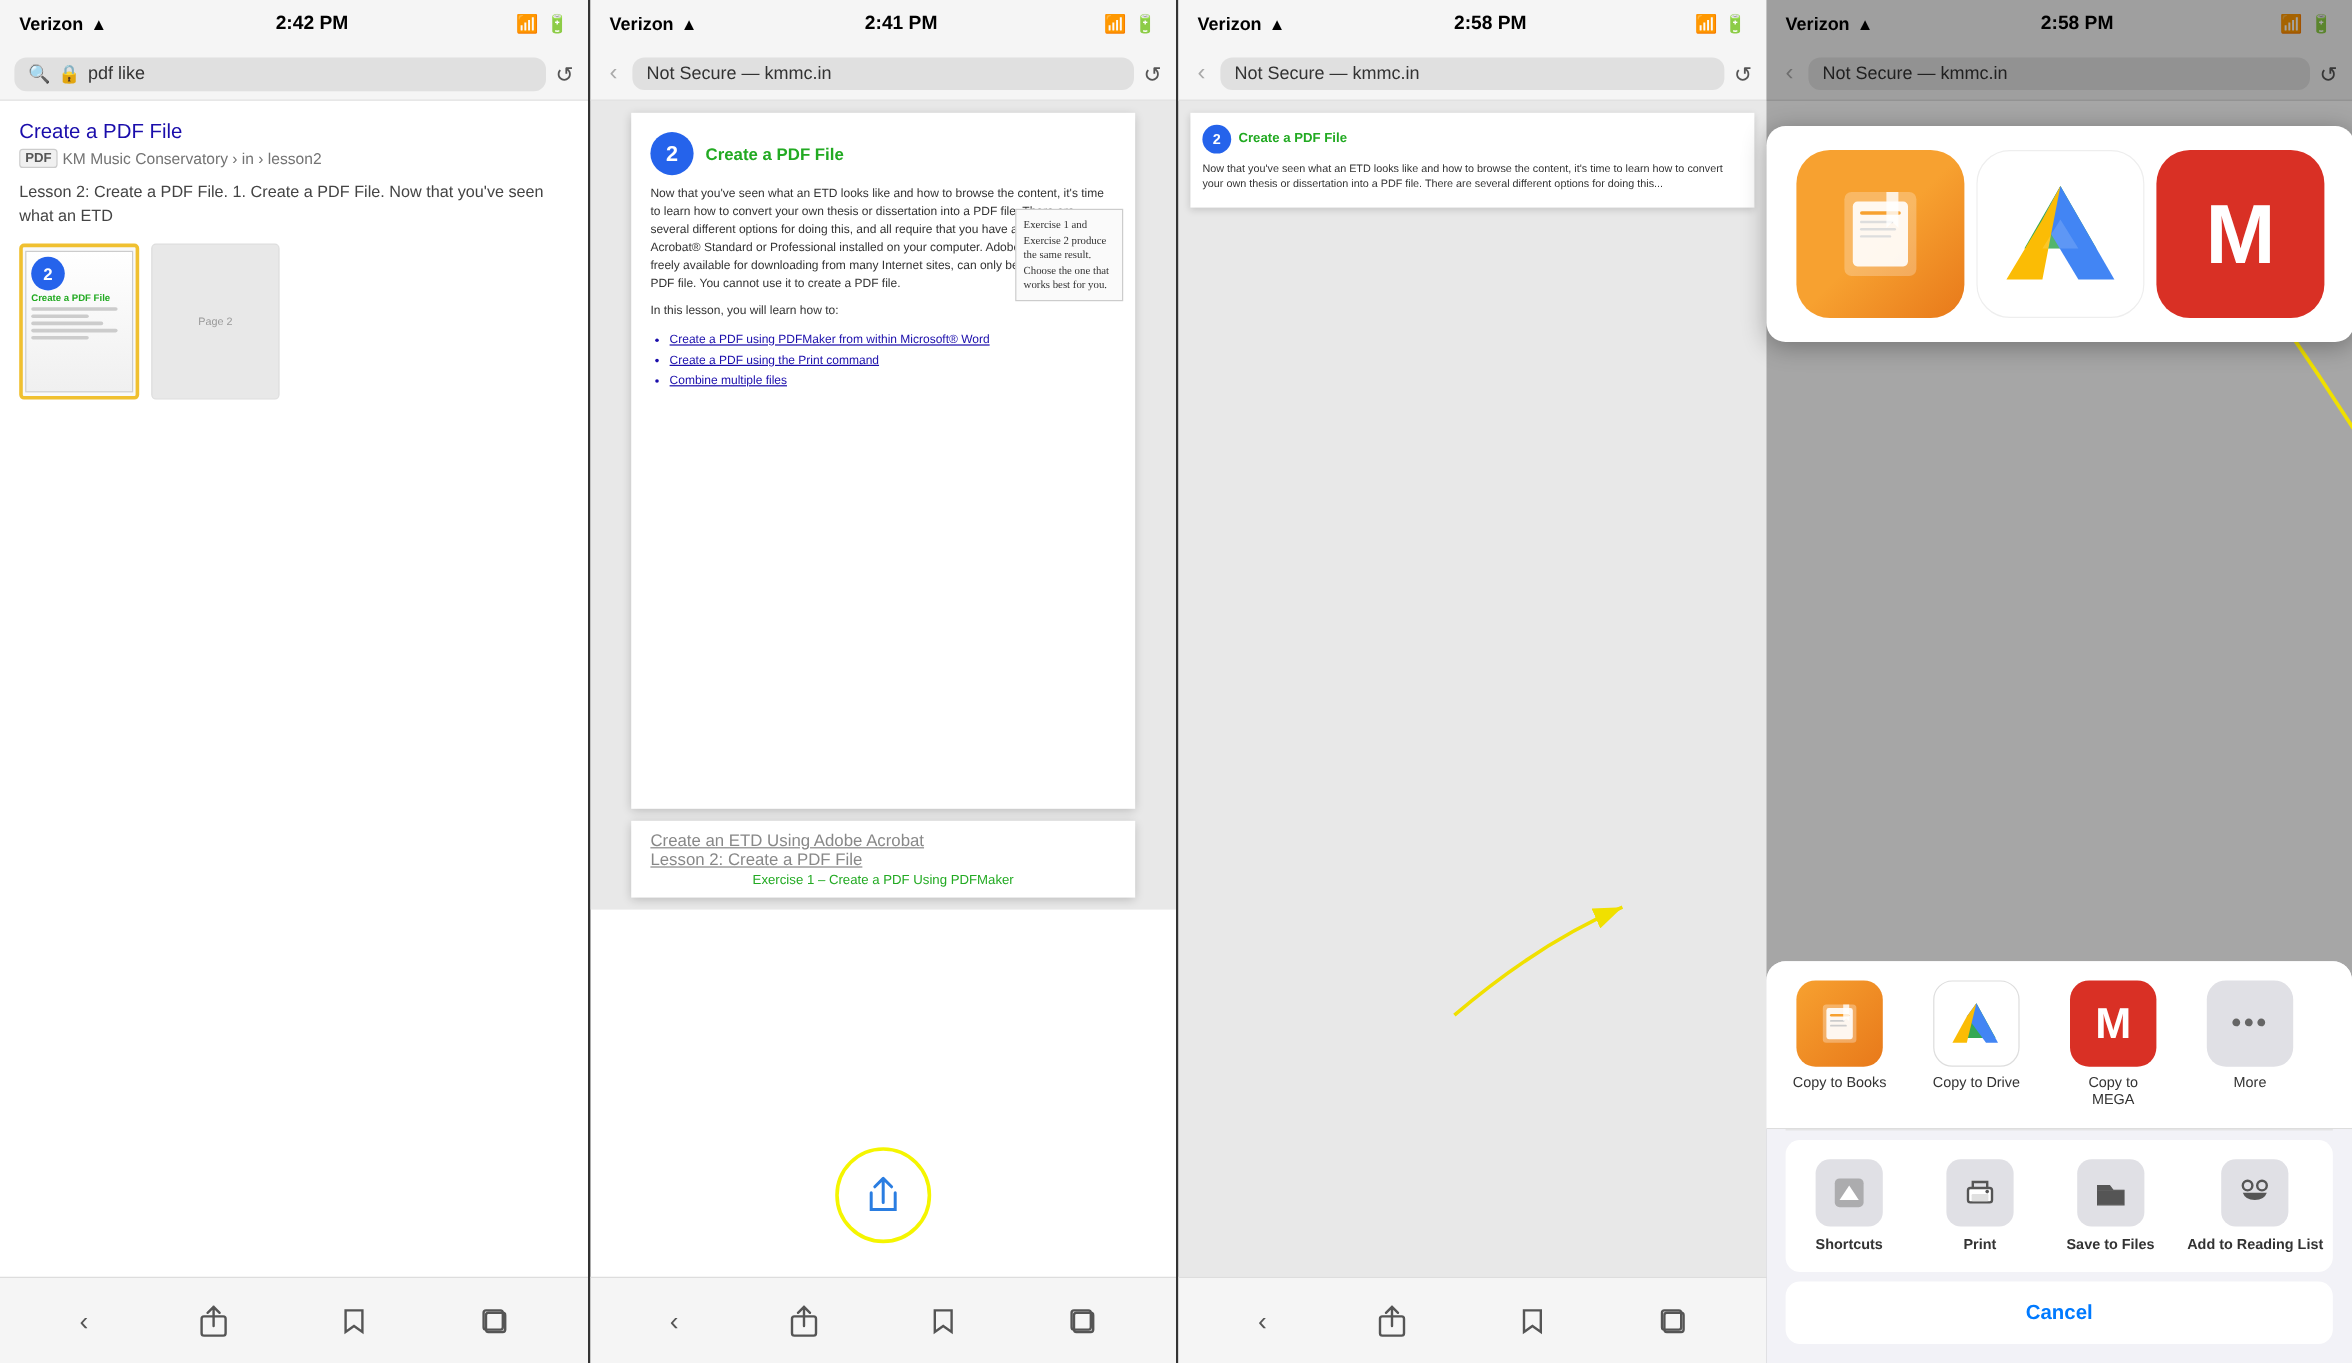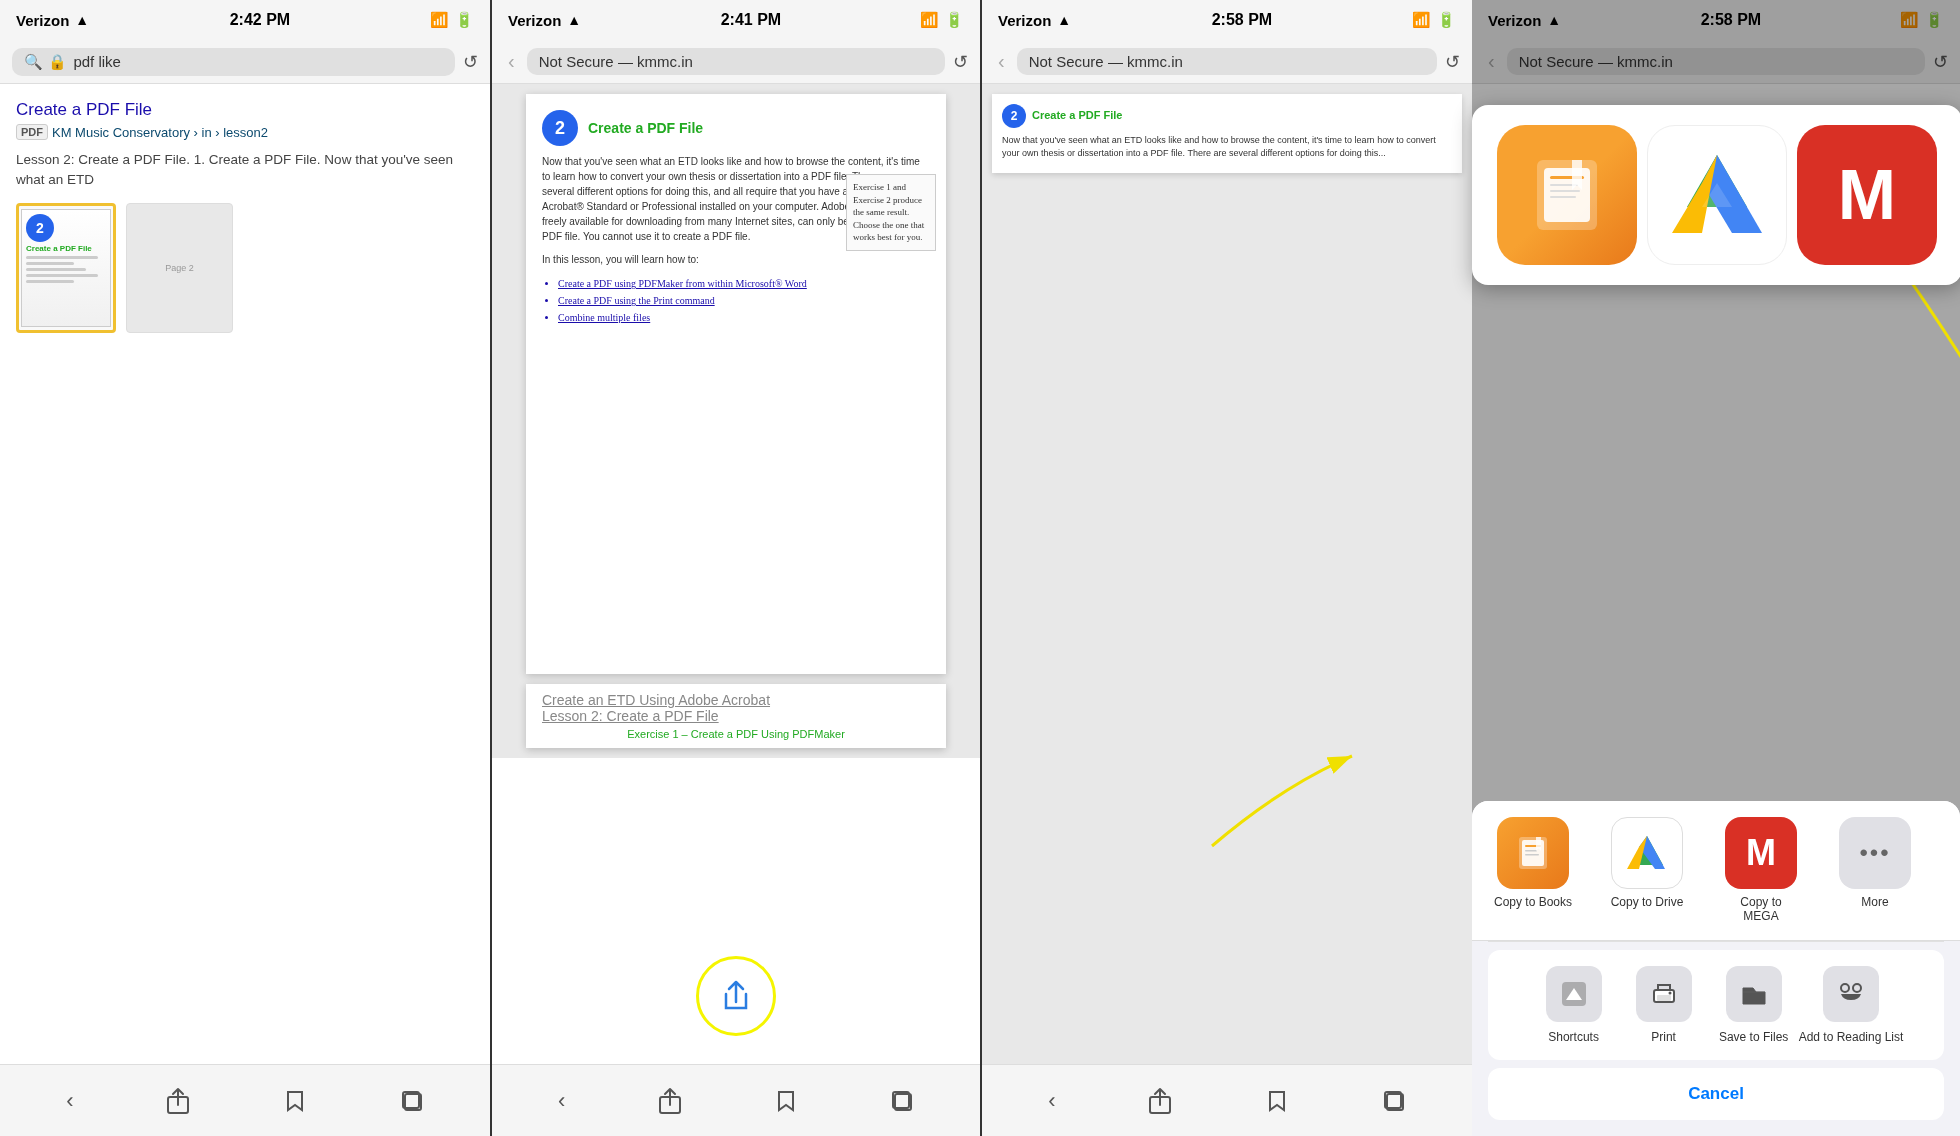--- a/index.html
+++ b/index.html
@@ -97,21 +97,21 @@
     .breadcrumb .pdf-badge {
       background: #f0f0f0;
       border: 1px solid #ccc;
       border-radius: 3px;
       padding: 1px 4px;
       font-size: 11px;
       color: #555;
       font-weight: bold;
     }
     .breadcrumb .site {
-      color: #0c4a6e;
+      color: #737373;
     }
     .result-description {
       font-size: 13.5px;
       color: #444;
       line-height: 1.5;
       margin-bottom: 12px;
     }
     .thumbnail-row {
       display: flex;
       gap: 10px;
@@ -238,21 +238,21 @@
       font-size: 14px;
       font-weight: bold;
       color: #22aa22;
     }
     .pdf-body-text {
       font-size: 10px;
       color: #333;
       line-height: 1.5;
       margin-bottom: 8px;
     }
-    .pdf-link { color: #1a0dab; text-decoration: underline; font-family: Liberation Serif, serif; }
+    .pdf-link { color: #1a0dab; text-decoration: underline; }
     .pdf-list { padding-left: 16px; font-size: 10px; color: #1a0dab; line-height: 1.7; }
     .pdf-sidebar-box {
       position: absolute;
       right: 10px;
       top: 80px;
       width: 90px;
       border: 1px solid #ccc;
       background: #fafafa;
       padding: 6px;
       font-size: 9px;
@@ -382,22 +382,23 @@
       display: flex;
       align-items: center;
       justify-content: center;
     }
 
     .share-sheet-row2 {
       background: #fff;
       margin: 8px 16px;
       border-radius: 12px;
       display: flex;
-      justify-content: center;
+      justify-content: space-between;
       padding: 16px 8px;
+      font-weight: bold;
     }
     .share-action-item {
       display: flex;
       flex-direction: column;
       align-items: center;
       gap: 8px;
       cursor: pointer;
       min-width: 90px;
     }
     .share-action-icon {

